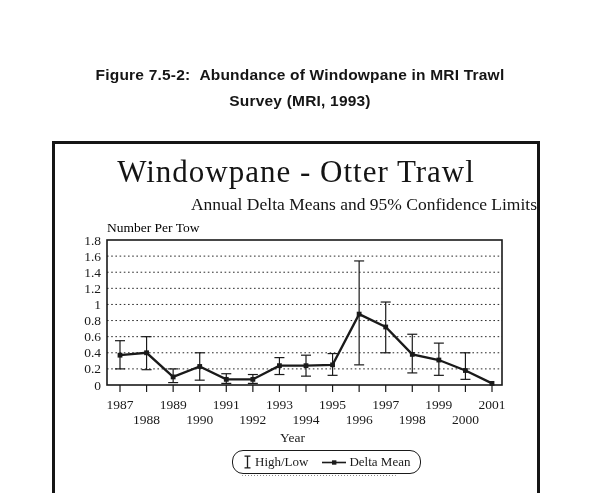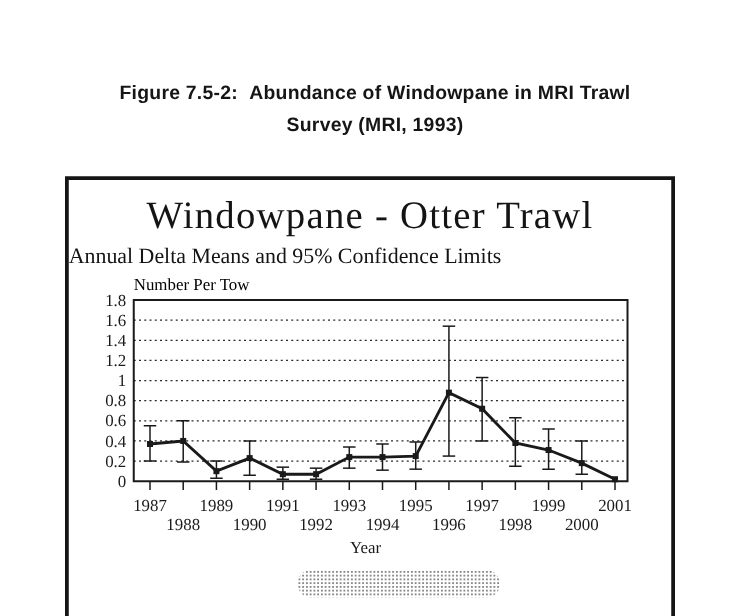--- a/index.html
+++ b/index.html
@@ -6,21 +6,21 @@
   .page{position:relative;width:600px;height:493px;background:#ffffff;overflow:hidden;
         font-family:"Liberation Serif","DejaVu Serif",serif;color:#1a1a1a;margin-top:48px;}
   .caption{position:absolute;top:14px;left:0;width:600px;text-align:center;
            font-family:"Liberation Sans","DejaVu Sans",sans-serif;font-weight:bold;
            font-size:15.5px;line-height:26px;color:#151515;letter-spacing:0.2px;}
   .caption .gap{margin-left:9px;}
   .figure-box{position:absolute;left:52px;top:93px;width:488px;height:364px;
               border:3px solid #151515;background:#fff;box-sizing:border-box;}
   .fig-title{position:absolute;left:0;top:10px;width:482px;text-align:center;
              font-size:31px;letter-spacing:1px;color:#141414;}
-  .fig-subtitle{position:absolute;left:0;top:50px;width:482px;text-align:left;
+  .fig-subtitle{position:absolute;left:0;top:50px;width:482px;text-align:right;
                 font-size:17.5px;color:#141414;}
   .y-top-label{position:absolute;left:52px;top:76px;font-size:13.5px;color:#000000;}
   #chart-svg{position:absolute;left:0;top:0;}
   .legend{position:absolute;left:177px;top:306px;height:22px;padding:0 10px;
           border:1.6px solid #1a1a1a;border-radius:11px;background:#fff;
           display:flex;align-items:center;gap:14px;font-size:13px;white-space:nowrap;}
   .legend-shadow{position:absolute;left:183px;top:312px;width:162px;height:22px;border-radius:11px;
           background-image:radial-gradient(circle,#8a8a8a 0.8px,transparent 1px);
           background-size:3px 3px;z-index:0;}
   .legend{z-index:1;}
@@ -146,15 +146,30 @@
         <rect x="275.1714285714286" y="218.4611111111111" width="4.8" height="4.8" fill="#1a1a1a"></rect>
         <rect x="301.74285714285713" y="167.7111111111111" width="4.8" height="4.8" fill="#1a1a1a"></rect>
         <rect x="328.31428571428575" y="180.6" width="4.8" height="4.8" fill="#1a1a1a"></rect>
         <rect x="354.8857142857143" y="207.98888888888888" width="4.8" height="4.8" fill="#1a1a1a"></rect>
         <rect x="381.45714285714286" y="213.62777777777777" width="4.8" height="4.8" fill="#1a1a1a"></rect>
         <rect x="408.02857142857147" y="224.1" width="4.8" height="4.8" fill="#1a1a1a"></rect>
         <rect x="434.6" y="236.98888888888888" width="4.8" height="4.8" fill="#1a1a1a"></rect>
       </svg>
 
     <div class="legend-shadow"></div>
+    <div class="legend">
+      <span class="legend-item">
+        <svg width="9" height="14" viewBox="0 0 9 14">
+            <path d="M1.5 1.2 H7.5 M4.5 1.2 V12.8 M1.5 12.8 H7.5" stroke="#1a1a1a" stroke-width="1.3" fill="none"></path>
+          </svg>
+        <span>High/Low</span>
+      </span>
+      <span class="legend-item">
+        <svg width="24" height="9" viewBox="0 0 24 9">
+            <path d="M0 4.5 H24" stroke="#1a1a1a" stroke-width="1.6"></path>
+            <rect x="10" y="2.3" width="4.4" height="4.4" fill="#1a1a1a"></rect>
+          </svg>
+        <span>Delta Mean</span>
+      </span>
+    </div>
   </div>
 
 </div>
 
 </body></html>

